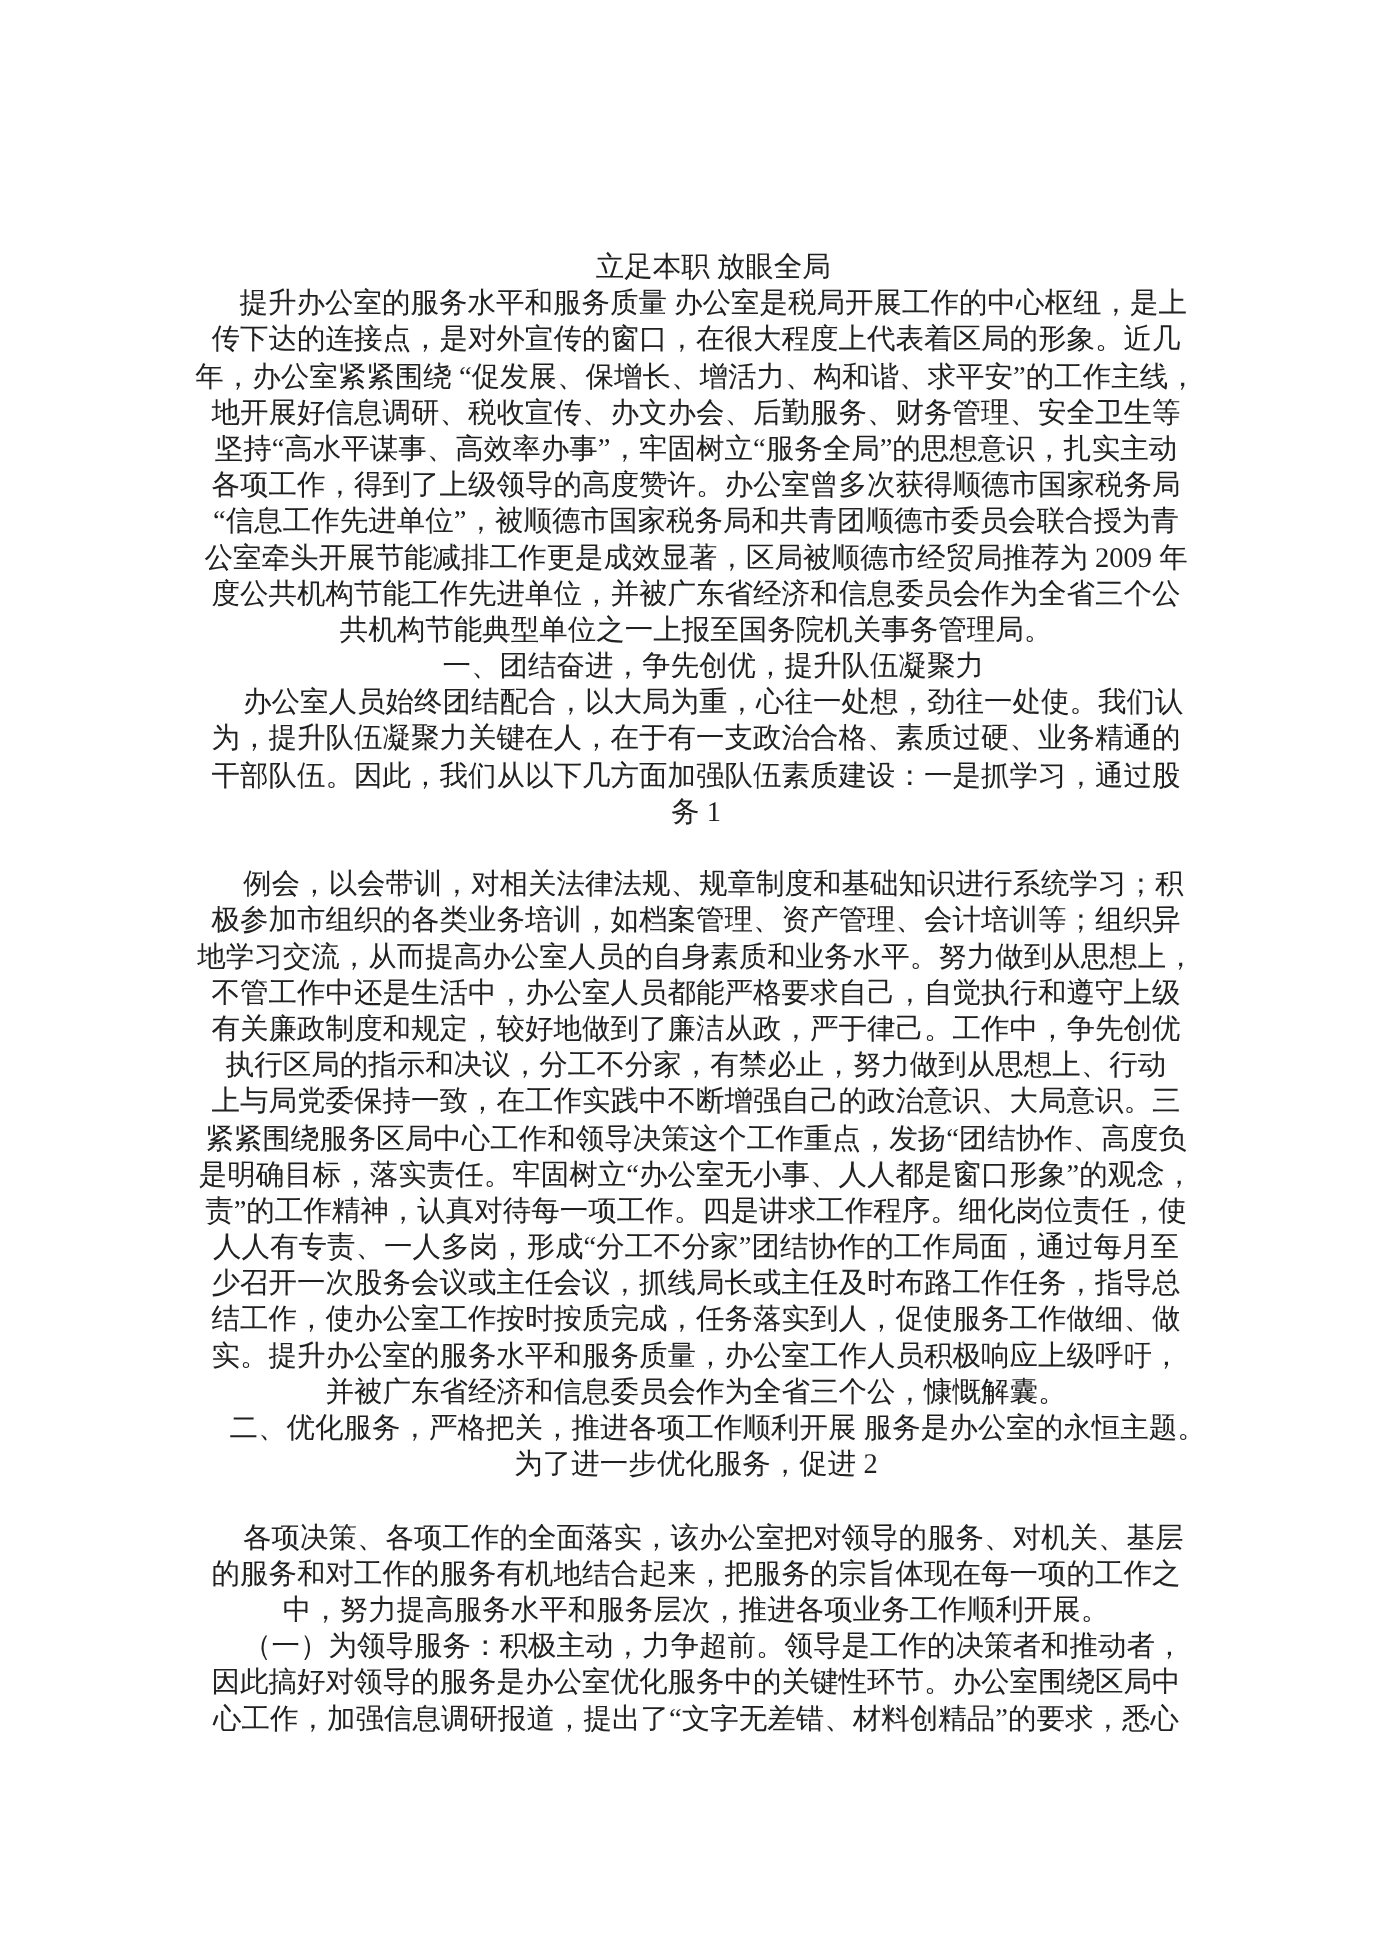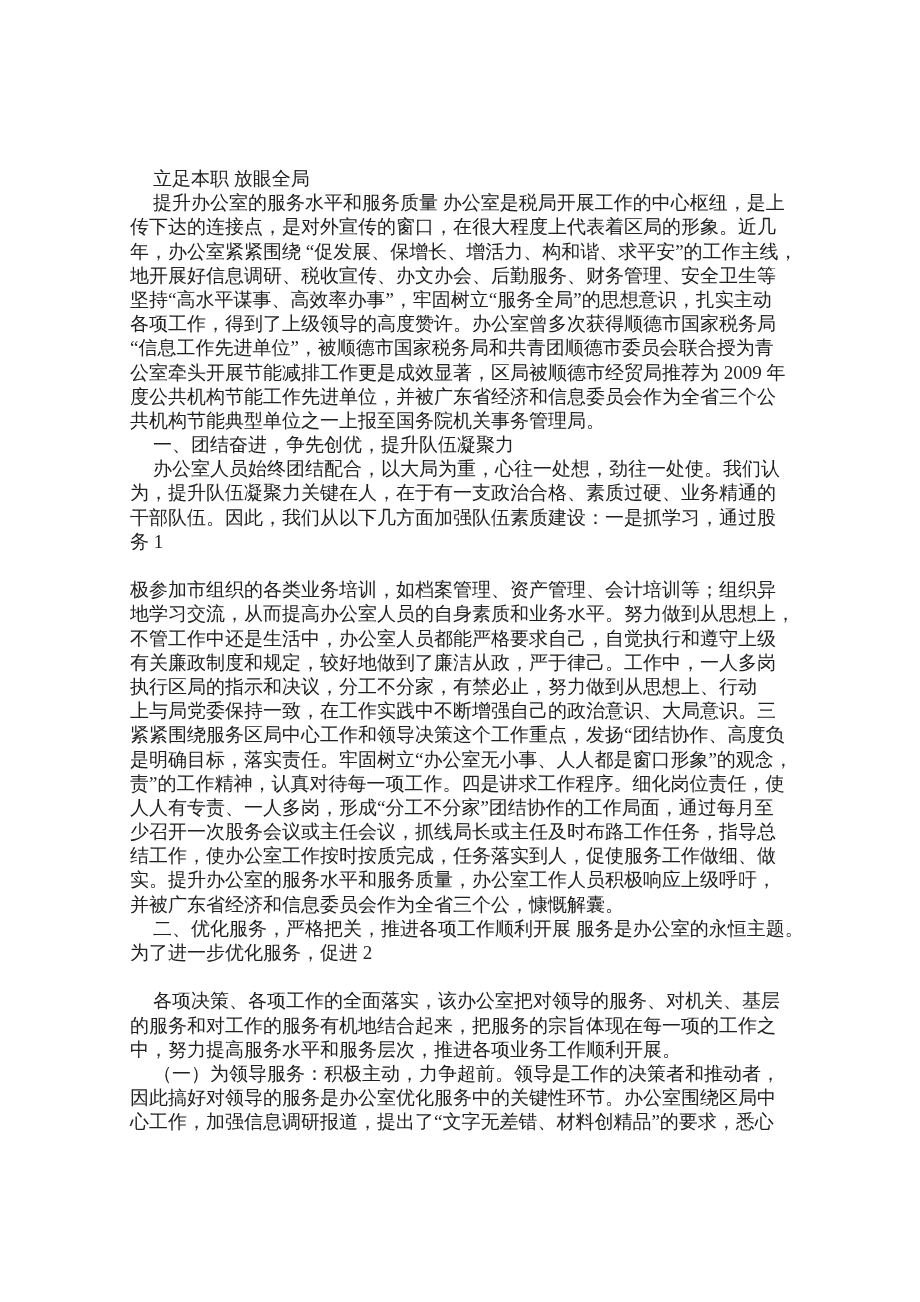--- a/index.html
+++ b/index.html
@@ -30,42 +30,43 @@
   .line.indent {
     text-indent: 23px;
   }
   .line.blank {
     height: 24.2px;
   }
 </style>
 </head>
 <body>
 
-<main class="doc" style="color: rgb(33, 33, 33);">
+<main class="doc" style="color: rgb(33, 33, 33); text-align: center;">
     <div class="line indent">立足本职 放眼全局</div>
     <div class="line indent">提升办公室的服务水平和服务质量 办公室是税局开展工作的中心枢纽，是上</div>
     <div class="line">传下达的连接点，是对外宣传的窗口，在很大程度上代表着区局的形象。近几</div>
     <div class="line">年，办公室紧紧围绕 “促发展、保增长、增活力、构和谐、求平安”的工作主线，</div>
     <div class="line">地开展好信息调研、税收宣传、办文办会、后勤服务、财务管理、安全卫生等</div>
     <div class="line">坚持“高水平谋事、高效率办事”，牢固树立“服务全局”的思想意识，扎实主动</div>
     <div class="line">各项工作，得到了上级领导的高度赞许。办公室曾多次获得顺德市国家税务局</div>
     <div class="line">“信息工作先进单位”，被顺德市国家税务局和共青团顺德市委员会联合授为青</div>
     <div class="line">公室牵头开展节能减排工作更是成效显著，区局被顺德市经贸局推荐为 2009 年</div>
     <div class="line">度公共机构节能工作先进单位，并被广东省经济和信息委员会作为全省三个公</div>
     <div class="line">共机构节能典型单位之一上报至国务院机关事务管理局。</div>
     <div class="line indent">一、团结奋进，争先创优，提升队伍凝聚力</div>
     <div class="line indent">办公室人员始终团结配合，以大局为重，心往一处想，劲往一处使。我们认</div>
     <div class="line">为，提升队伍凝聚力关键在人，在于有一支政治合格、素质过硬、业务精通的</div>
     <div class="line">干部队伍。因此，我们从以下几方面加强队伍素质建设：一是抓学习，通过股</div>
     <div class="line">务 1</div>
     <div class="line blank"></div>
+    <div class="line indent">例会，以会带训，对相关法律法规、规章制度和基础知识进行系统学习；积</div>
     <div class="line">极参加市组织的各类业务培训，如档案管理、资产管理、会计培训等；组织异</div>
     <div class="line">地学习交流，从而提高办公室人员的自身素质和业务水平。努力做到从思想上，</div>
     <div class="line">不管工作中还是生活中，办公室人员都能严格要求自己，自觉执行和遵守上级</div>
-    <div class="line">有关廉政制度和规定，较好地做到了廉洁从政，严于律己。工作中，一人多岗</div>
+    <div class="line">有关廉政制度和规定，较好地做到了廉洁从政，严于律己。工作中，争先创优</div>
     <div class="line">执行区局的指示和决议，分工不分家，有禁必止，努力做到从思想上、行动</div>
     <div class="line">上与局党委保持一致，在工作实践中不断增强自己的政治意识、大局意识。三</div>
     <div class="line">紧紧围绕服务区局中心工作和领导决策这个工作重点，发扬“团结协作、高度负</div>
     <div class="line">是明确目标，落实责任。牢固树立“办公室无小事、人人都是窗口形象”的观念，</div>
     <div class="line">责”的工作精神，认真对待每一项工作。四是讲求工作程序。细化岗位责任，使</div>
     <div class="line">人人有专责、一人多岗，形成“分工不分家”团结协作的工作局面，通过每月至</div>
     <div class="line">少召开一次股务会议或主任会议，抓线局长或主任及时布路工作任务，指导总</div>
     <div class="line">结工作，使办公室工作按时按质完成，任务落实到人，促使服务工作做细、做</div>
     <div class="line">实。提升办公室的服务水平和服务质量，办公室工作人员积极响应上级呼吁，</div>
     <div class="line">并被广东省经济和信息委员会作为全省三个公，慷慨解囊。</div>

